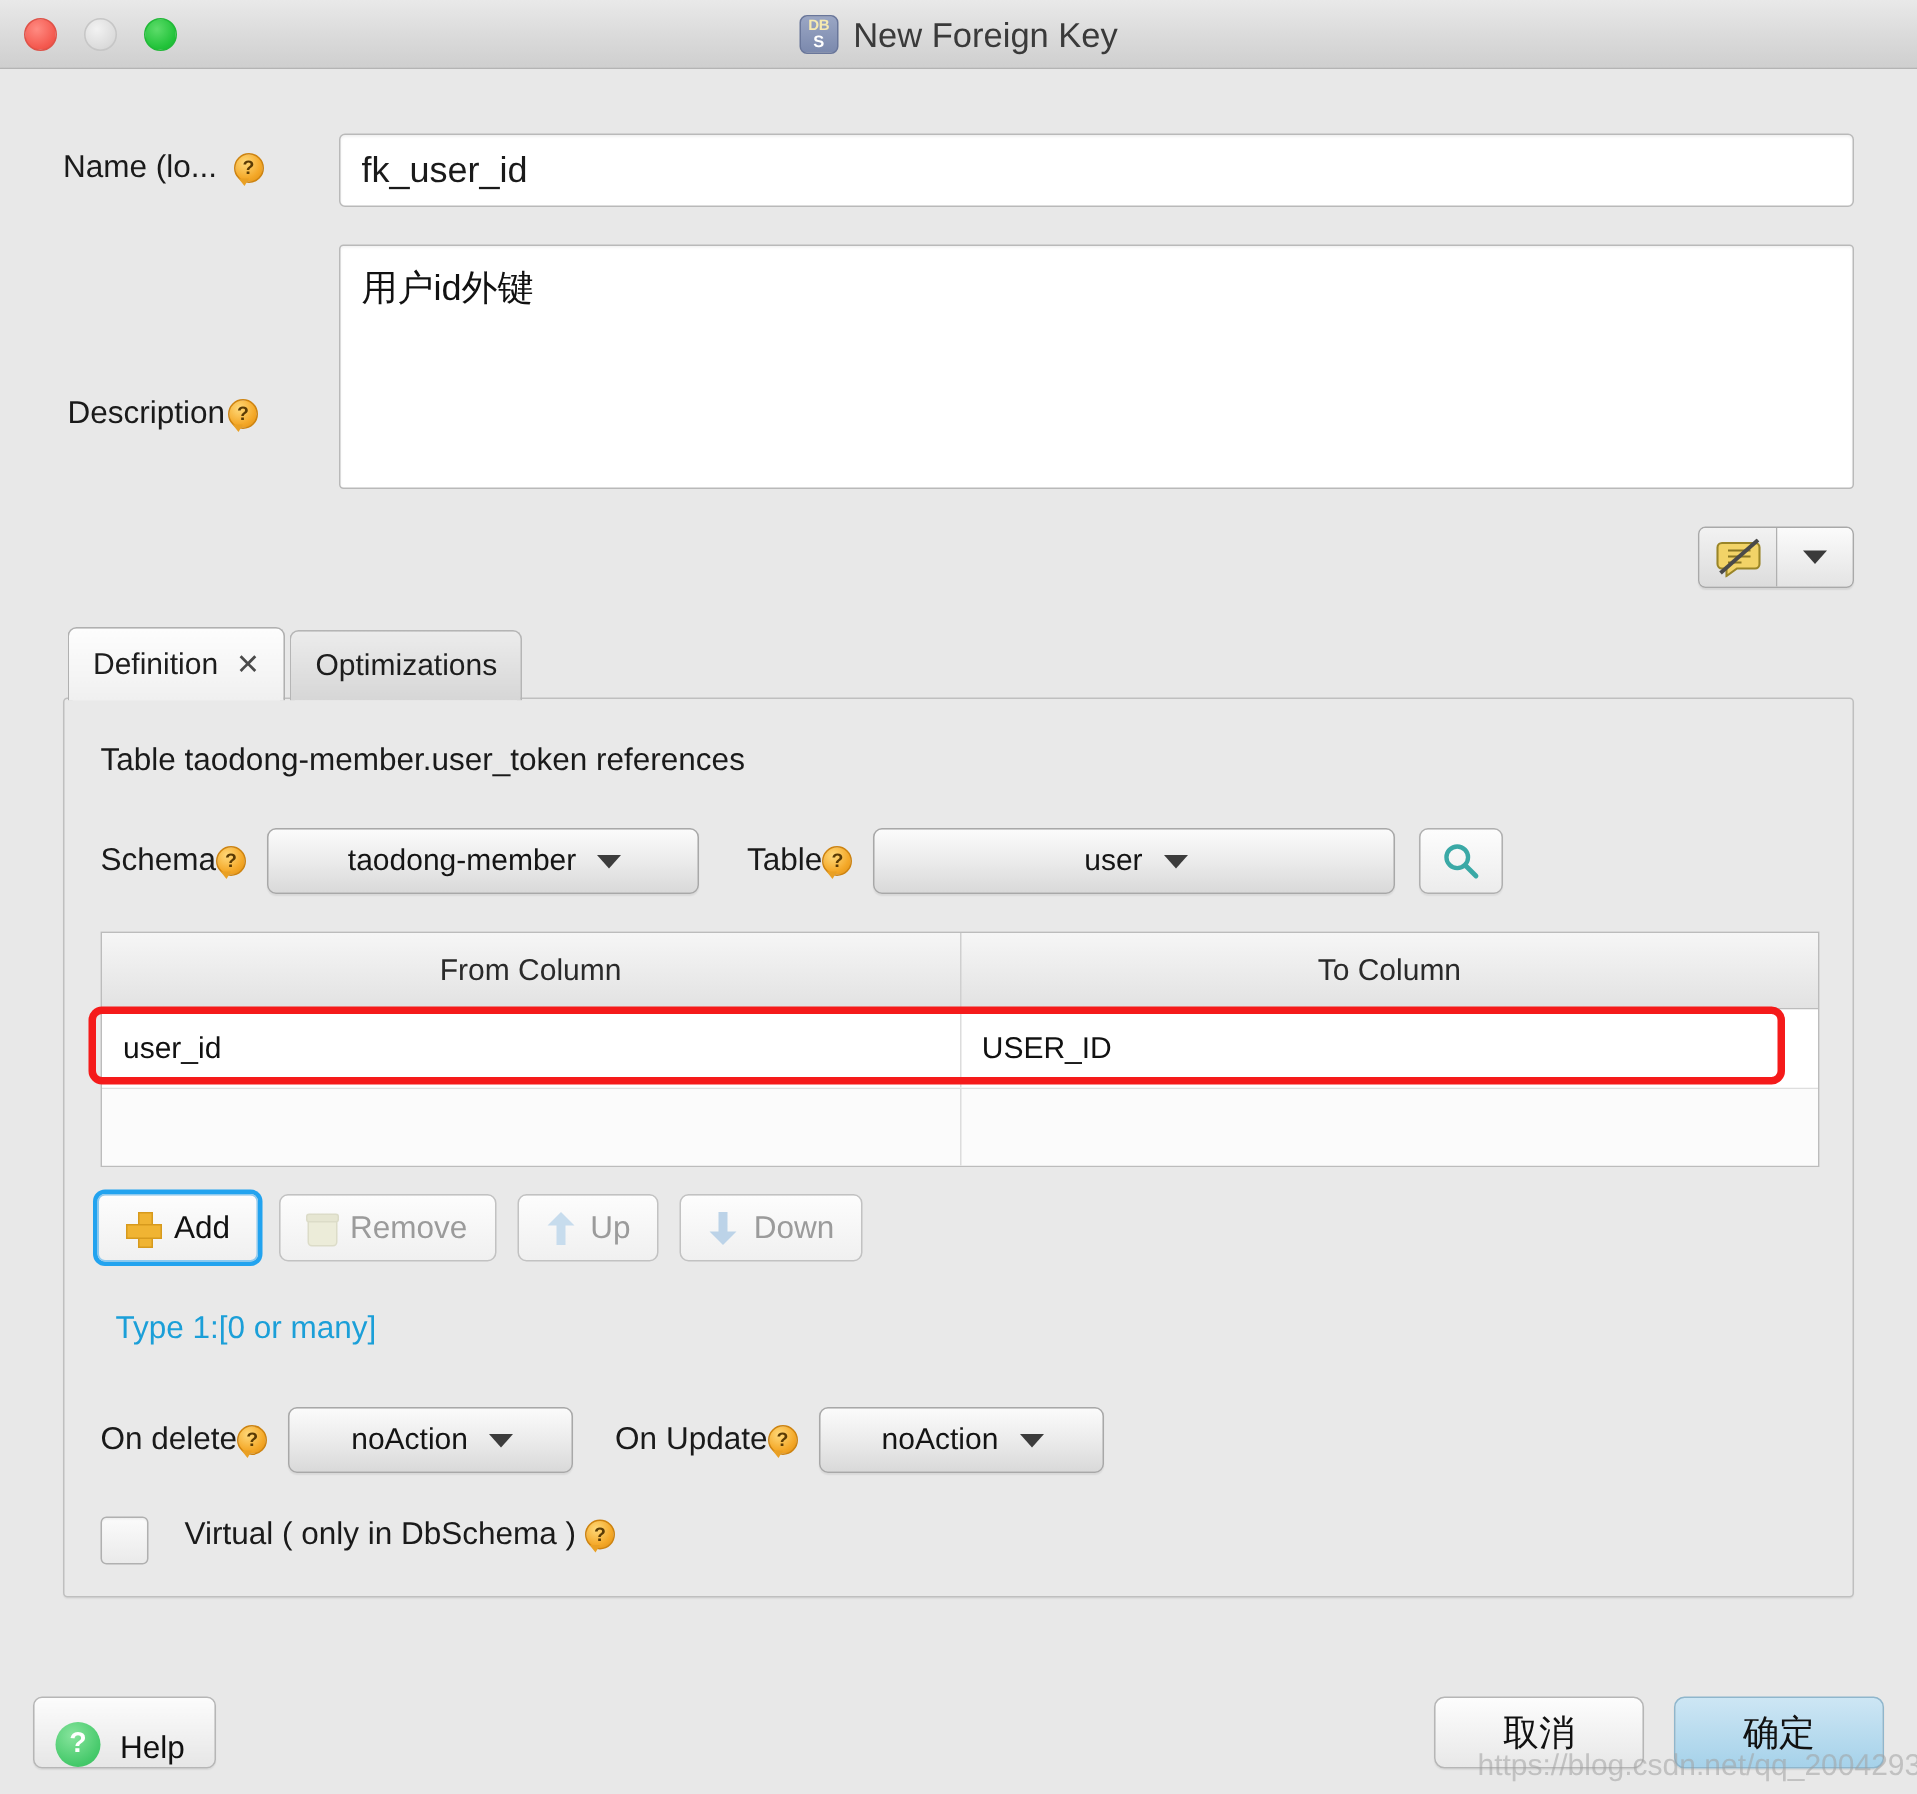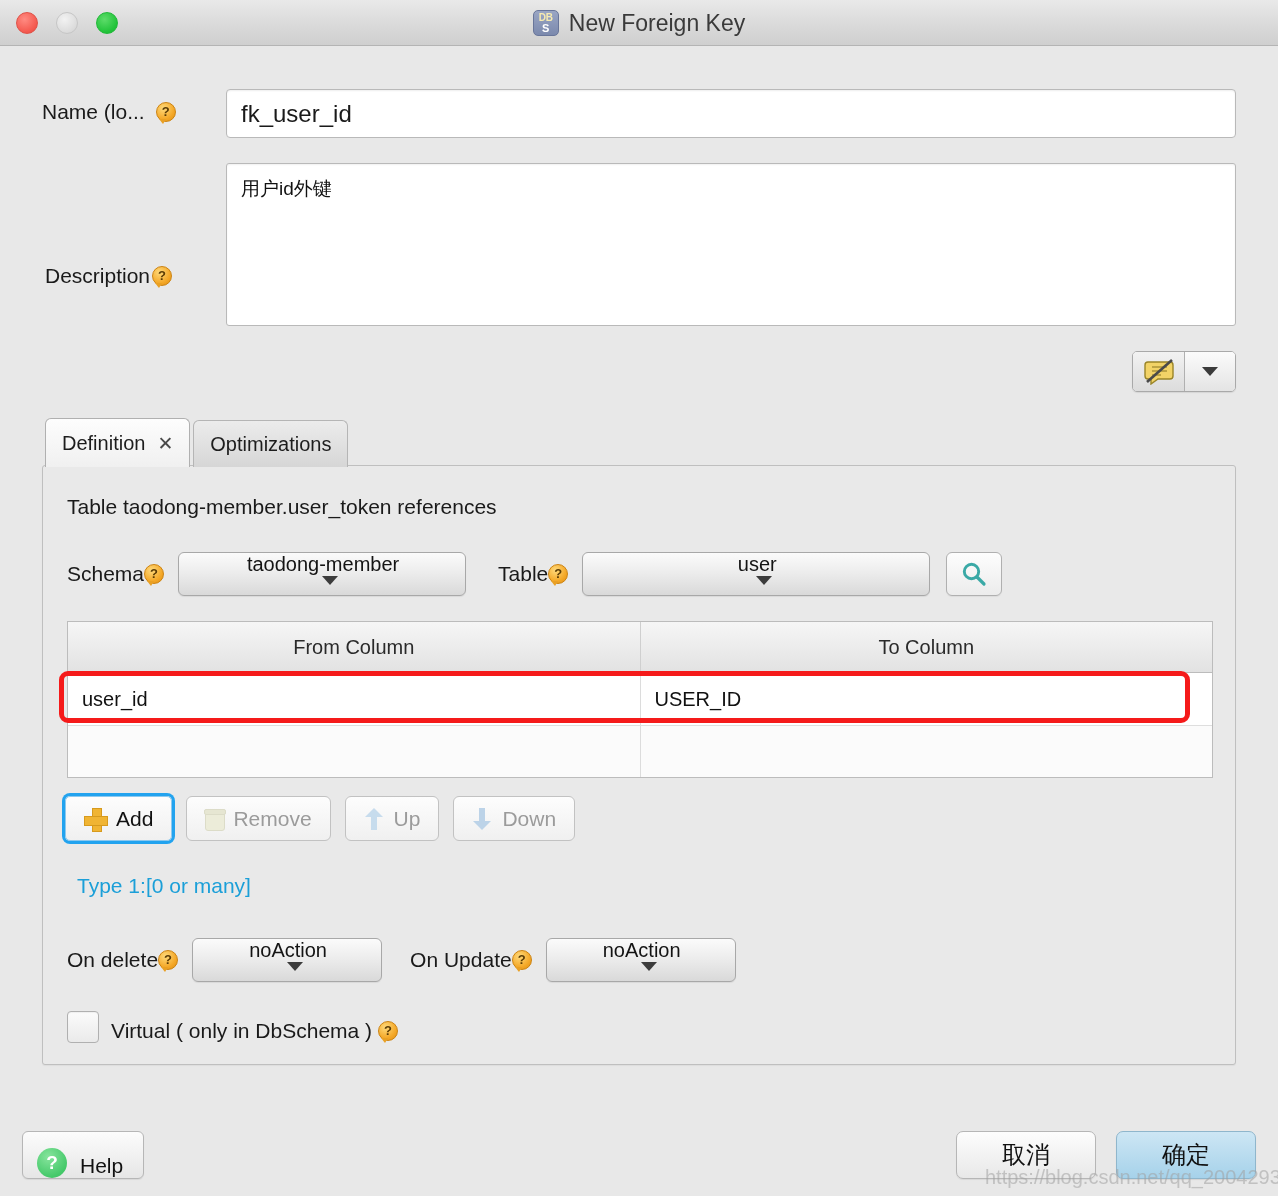--- a/index.html
+++ b/index.html
@@ -78,21 +78,21 @@
 
   
   .desc-label{
     position:absolute; left:45px; top:264px; font-size:21px; color:#1a1a1a;
     display:flex; align-items:center; gap:2px;
   }
   .desc-box{
     position:absolute; left:226px; top:163px; width:1010px; height:163px;
     background:#ffffff; border:1px solid #b9b9b9; border-radius:3px;
     box-shadow:inset 0 1px 2px rgba(0,0,0,.06);
-    padding:12px 14px; font-size:19px; color:#111; resize:none;
+    padding:12px 14px; font-size:24px; color:#111; resize:none;
     font-family:"Liberation Sans","DejaVu Sans",sans-serif;
     overflow:hidden; outline:none;
   }
 
   
   .cmt-group{
     position:absolute; right:42px; top:351px;
     display:flex; height:41px;
     border:1px solid #a9a9a9; border-radius:5px; overflow:hidden;
     background:linear-gradient(180deg,#fbfbfb,#e2e2e2);
@@ -127,22 +127,22 @@
     box-shadow:0 1px 1px rgba(0,0,0,.05);
   }
   .panel-title{ position:absolute; left:24px; top:29px; font-size:21px; color:#1a1a1a; white-space:nowrap; }
 
   .row-schema{ position:absolute; left:24px; top:86px; display:flex; align-items:center; }
   .lbl{ font-size:21px; color:#1a1a1a; display:flex; align-items:center; }
   .combo{
     height:44px; border:1px solid #a8a8a8; border-radius:6px;
     background:linear-gradient(180deg,#fbfbfb 0%,#ececec 48%,#d9d9d9 100%);
     box-shadow:0 1px 1px rgba(0,0,0,.07);
-    display:flex; align-items:center; justify-content:flex-start;
-    padding:0 14px 0 16px; font-size:20px; color:#141414; cursor:default;flex-direction:column;
+    display:flex; align-items:center; justify-content:center;
+    padding:0 14px 0 16px; font-size:20px; color:#141414; cursor:default;
   }
   .combo .tri{ width:0;height:0;border-left:8px solid transparent;border-right:8px solid transparent;border-top:9px solid #3c3c3c; margin-left:14px;}
   .search-btn{
     width:56px; height:44px; border:1px solid #b0b0b0; border-radius:6px;
     background:linear-gradient(180deg,#fdfdfd,#ececec);
     display:flex; align-items:center; justify-content:center; cursor:default;
     box-shadow:0 1px 1px rgba(0,0,0,.06);
   }
 
   
@@ -193,21 +193,21 @@
   .arrow-up::after{ content:""; position:absolute; left:1px; top:0; width:0;height:0;border-left:9px solid transparent;border-right:9px solid transparent;border-bottom:9px solid #c7dced; }
   .arrow-down::before{ content:""; position:absolute; left:7px; top:0; width:6px; height:17px; background:#bcd3e8; }
   .arrow-down::after{ content:""; position:absolute; left:1px; bottom:0; width:0;height:0;border-left:9px solid transparent;border-right:9px solid transparent;border-top:9px solid #bcd3e8; }
 
   .type-link{
     position:absolute; left:34px; top:408px; font-size:21px; color:#1b9fd8;
     cursor:default;
   }
 
   .row-actions{ position:absolute; left:24px; top:472px; display:flex; align-items:center; }
-  .row-virtual{ position:absolute; left:24px; top:545px; display:flex; align-items:flex-end; gap:12px; }
+  .row-virtual{ position:absolute; left:24px; top:545px; display:flex; align-items:flex-start; gap:24px; }
   .checkbox{
     width:32px; height:32px; border:1px solid #b0b0b0; border-radius:4px;
     background:linear-gradient(180deg,#fbfbfb,#eaeaea);
     box-shadow:inset 0 1px 1px rgba(0,0,0,.05); cursor:default; flex:none;
   }
 
   
   .help-btn{
     position:absolute; left:22px; top:1131px; height:48px; padding:0 20px 0 14px;
     border:1px solid #b6b6b6; border-radius:6px;

